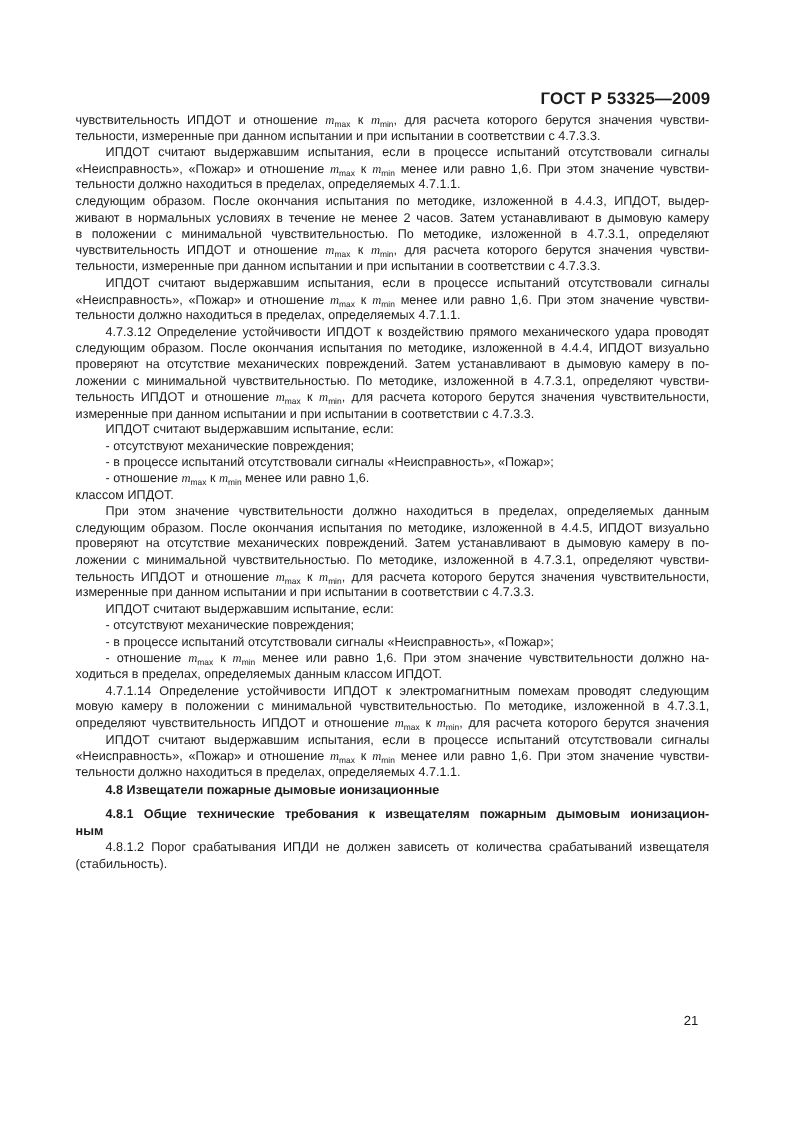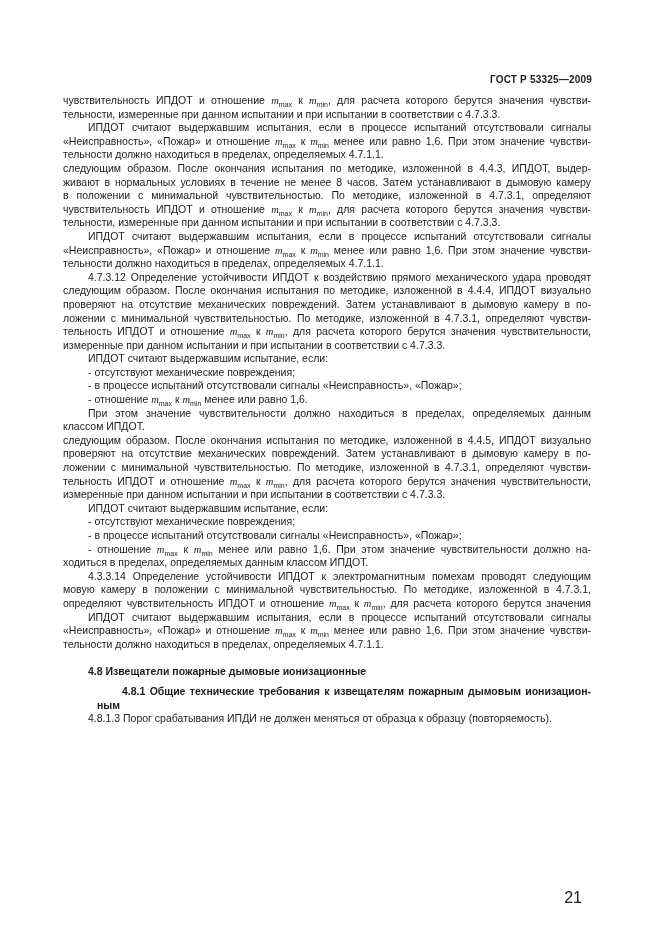--- a/index.html
+++ b/index.html
@@ -13,77 +13,76 @@
     position: relative;
     width: 661px;
     height: 936px;
     background: #ffffff;
     overflow: hidden;
   }
   .doc-header {
     position: absolute;
     top: 74px;
     right: 69px;
-    font-size: 10px;
+    font-size: 14px;
     font-weight: bold;
     letter-spacing: 0.2px;
   }
   .doc-body {
     position: absolute;
     top: 94px;
     left: 63px;
     width: 528px;
     font-size: 10.5px;
     line-height: 13.6px;
   }
   .block { margin: 0; }
-  .block.heading { font-weight: bold; margin-top: 14px; }
-  .block.heading + .block.heading { margin-top: 6px; margin-left: 34px; }
+  .block.heading { font-weight: bold; margin-top: 2px; }
+  .block.heading + .block.heading { margin-top: 6px; }
   .line {
     text-align: justify;
     text-align-last: justify;
   }
   .line.last { text-align-last: left; }
   .block.indent .line.first { padding-left: 25px; }
   .var {
     font-style: italic;
     font-family: "Liberation Serif", serif;
   }
   sub {
     font-size: 7px;
     line-height: 0;
     vertical-align: -2.5px;
   }
   .page-number {
     position: absolute;
     top: 845px;
     right: 79px;
-    font-size: 16px;
-    margin-top: 44px;
+    font-size: 11px;
   }
 </style>
 </head>
 <body>
 
 <div class="page">
   <div class="doc-header">ГОСТ Р 53325—2009</div>
 
   <div class="doc-body">
       <div class="block body">
         <div class="line first">чувствительность ИПДОТ и отношение <span class="var">m</span><sub>max</sub> к <span class="var">m</span><sub>min</sub>, для расчета которого берутся значения чувстви-</div>
         <div class="line last">тельности, измеренные при данном испытании и при испытании в соответствии с 4.7.3.3.</div>
       </div>
       <div class="block body indent">
         <div class="line first">ИПДОТ считают выдержавшим испытания, если в процессе испытаний отсутствовали сигналы</div>
         <div class="line">«Неисправность», «Пожар» и отношение <span class="var">m</span><sub>max</sub> к <span class="var">m</span><sub>min</sub> менее или равно 1,6. При этом значение чувстви-</div>
         <div class="line last">тельности должно находиться в пределах, определяемых 4.7.1.1.</div>
       </div>
       <div class="block body indent">
         <div class="line">следующим образом. После окончания испытания по методике, изложенной в 4.4.3, ИПДОТ, выдер-</div>
-        <div class="line">живают в нормальных условиях в течение не менее 8 часов. Затем устанавливают в дымовую камеру</div>
+        <div class="line">живают в нормальных условиях в течение не менее 2 часов. Затем устанавливают в дымовую камеру</div>
         <div class="line">в положении с минимальной чувствительностью. По методике, изложенной в 4.7.3.1, определяют</div>
         <div class="line">чувствительность ИПДОТ и отношение <span class="var">m</span><sub>max</sub> к <span class="var">m</span><sub>min</sub>, для расчета которого берутся значения чувстви-</div>
         <div class="line last">тельности, измеренные при данном испытании и при испытании в соответствии с 4.7.3.3.</div>
       </div>
       <div class="block body indent">
         <div class="line first">ИПДОТ считают выдержавшим испытания, если в процессе испытаний отсутствовали сигналы</div>
         <div class="line">«Неисправность», «Пожар» и отношение <span class="var">m</span><sub>max</sub> к <span class="var">m</span><sub>min</sub> менее или равно 1,6. При этом значение чувстви-</div>
         <div class="line last">тельности должно находиться в пределах, определяемых 4.7.1.1.</div>
       </div>
       <div class="block body indent">
@@ -100,22 +99,22 @@
       <div class="block body indent">
         <div class="line first last">- отсутствуют механические повреждения;</div>
       </div>
       <div class="block body indent">
         <div class="line first last">- в процессе испытаний отсутствовали сигналы «Неисправность», «Пожар»;</div>
       </div>
       <div class="block body indent">
         <div class="line first last">- отношение <span class="var">m</span><sub>max</sub> к <span class="var">m</span><sub>min</sub> менее или равно 1,6.</div>
       </div>
       <div class="block body indent">
+        <div class="line last">классом ИПДОТ.</div>
         <div class="line first">При этом значение чувствительности должно находиться в пределах, определяемых данным</div>
-        <div class="line last">классом ИПДОТ.</div>
       </div>
       <div class="block body indent">
         <div class="line">следующим образом. После окончания испытания по методике, изложенной в 4.4.5, ИПДОТ визуально</div>
         <div class="line">проверяют на отсутствие механических повреждений. Затем устанавливают в дымовую камеру в по-</div>
         <div class="line">ложении с минимальной чувствительностью. По методике, изложенной в 4.7.3.1, определяют чувстви-</div>
         <div class="line">тельность ИПДОТ и отношение <span class="var">m</span><sub>max</sub> к <span class="var">m</span><sub>min</sub>, для расчета которого берутся значения чувствительности,</div>
         <div class="line last">измеренные при данном испытании и при испытании в соответствии с 4.7.3.3.</div>
       </div>
       <div class="block body indent">
         <div class="line first last">ИПДОТ считают выдержавшим испытание, если:</div>
@@ -124,37 +123,38 @@
         <div class="line first last">- отсутствуют механические повреждения;</div>
       </div>
       <div class="block body indent">
         <div class="line first last">- в процессе испытаний отсутствовали сигналы «Неисправность», «Пожар»;</div>
       </div>
       <div class="block body indent">
         <div class="line first">- отношение <span class="var">m</span><sub>max</sub> к <span class="var">m</span><sub>min</sub> менее или равно 1,6. При этом значение чувствительности должно на-</div>
         <div class="line last">ходиться в пределах, определяемых данным классом ИПДОТ.</div>
       </div>
       <div class="block body indent">
-        <div class="line first">4.3.3.14 Определение устойчивости ИПДОТ к электромагнитным помехам проводят следующим</div>
+        <div class="line first">4.7.1.14 Определение устойчивости ИПДОТ к электромагнитным помехам проводят следующим</div>
         <div class="line">мовую камеру в положении с минимальной чувствительностью. По методике, изложенной в 4.7.3.1,</div>
         <div class="line">определяют чувствительность ИПДОТ и отношение <span class="var">m</span><sub>max</sub> к <span class="var">m</span><sub>min</sub>, для расчета которого берутся значения</div>
       </div>
       <div class="block body indent">
         <div class="line first">ИПДОТ считают выдержавшим испытания, если в процессе испытаний отсутствовали сигналы</div>
         <div class="line">«Неисправность», «Пожар» и отношение <span class="var">m</span><sub>max</sub> к <span class="var">m</span><sub>min</sub> менее или равно 1,6. При этом значение чувстви-</div>
         <div class="line last">тельности должно находиться в пределах, определяемых 4.7.1.1.</div>
       </div>
       <div class="block heading indent">
         <div class="line first last">4.8 Извещатели пожарные дымовые ионизационные</div>
       </div>
       <div class="block heading indent">
         <div class="line first">4.8.1 Общие технические требования к извещателям пожарным дымовым ионизацион-</div>
         <div class="line last">ным</div>
       </div>
       <div class="block body indent">
       </div>
       <div class="block body indent">
-        <div class="line first last">4.8.1.3 Порог срабатывания ИПДИ не должен меняться от образца к образцу (повторяемость).</div>
+        <div class="line first">4.8.1.2 Порог срабатывания ИПДИ не должен зависеть от количества срабатываний извещателя</div>
+        <div class="line last">(стабильность).</div>
       </div>
     </div>
 
   <div class="page-number">21</div>
 </div>
 
 </body></html>

